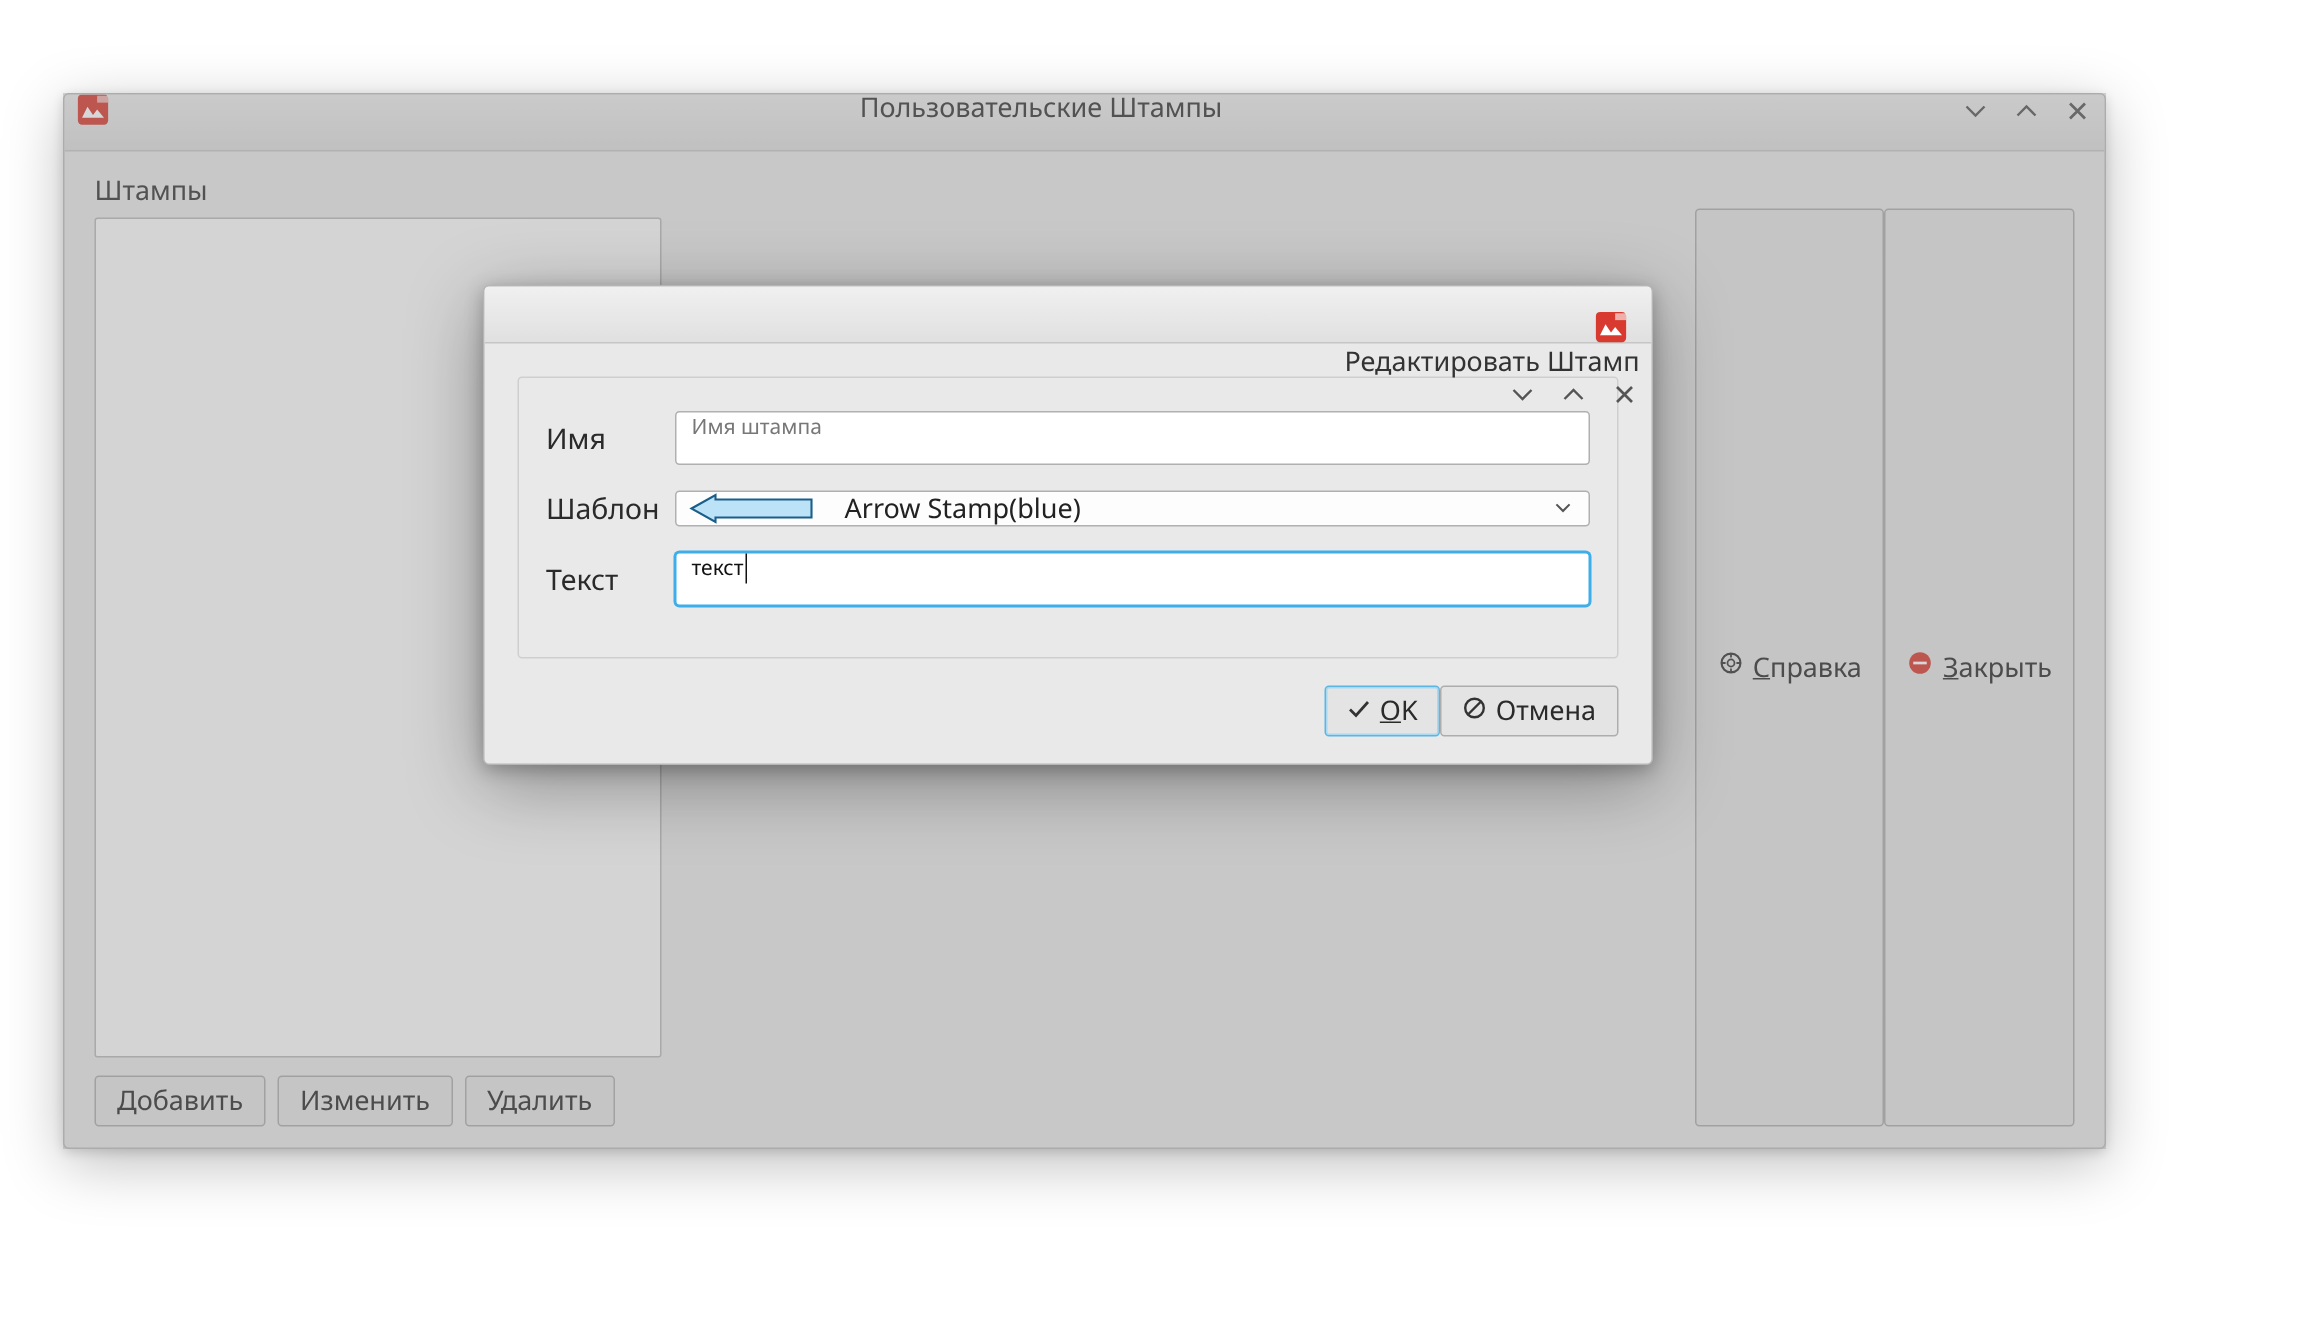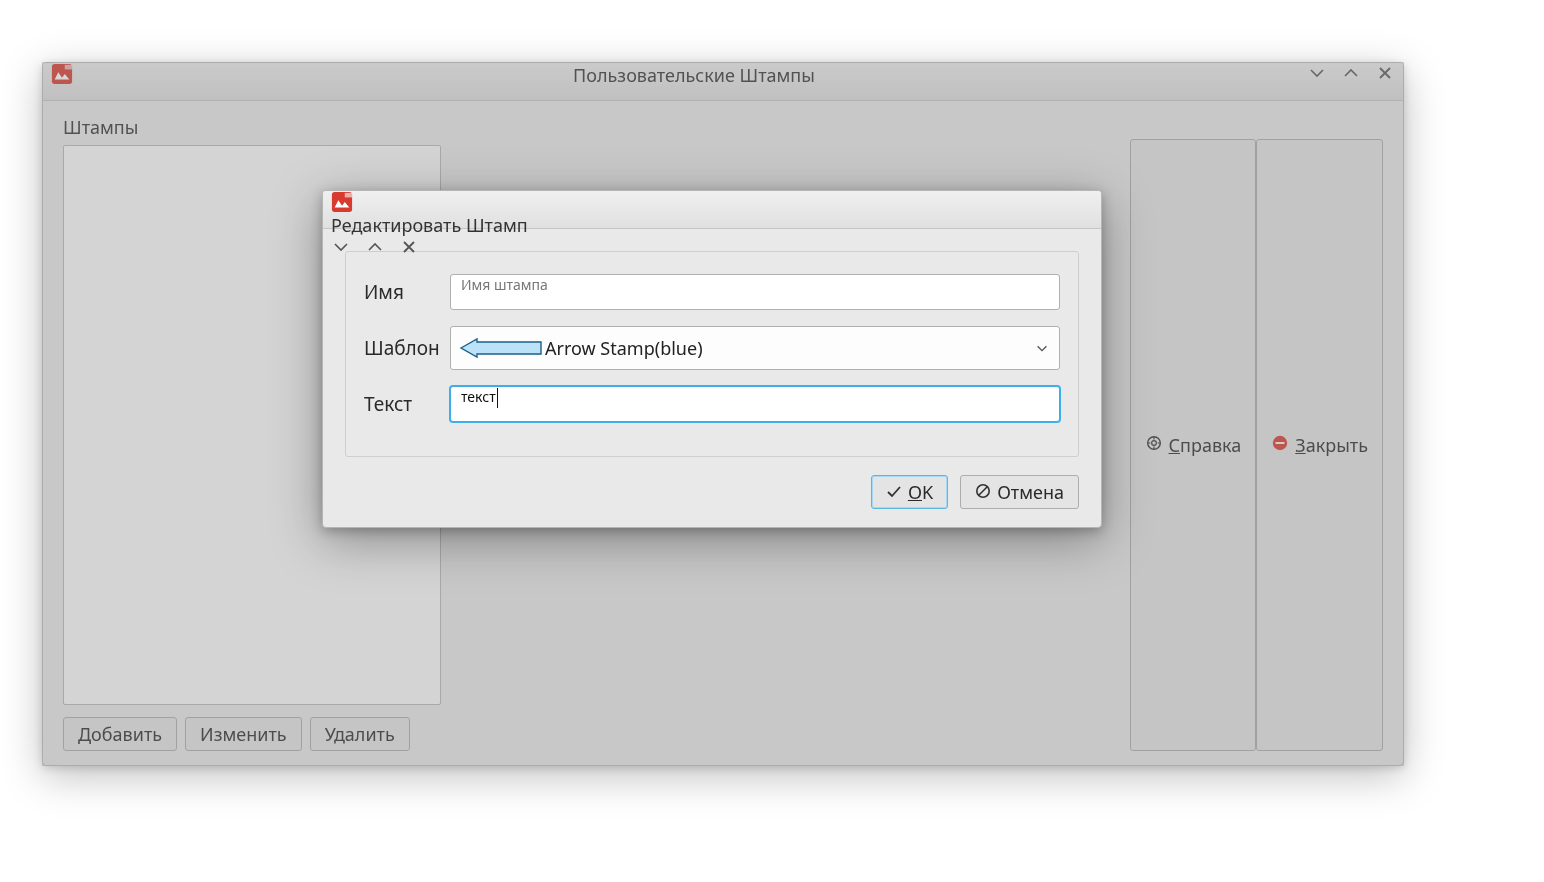--- a/index.html
+++ b/index.html
@@ -21,22 +21,22 @@
     border: 1px solid #bdbdbd;
     border-radius: 4px;
     box-shadow: 0 10px 40px rgba(0,0,0,0.25), 0 2px 8px rgba(0,0,0,0.15);
     overflow: hidden;
   }
   .titlebar {
     height: 38px;
     background: linear-gradient(#ececec,#dcdcdc);
     border-bottom: 1px solid #c6c6c6;
     display: flex;
-    align-items: flex-start;
-    padding: 0 8px;
+    align-items: flex-end;
+    padding: 16px 8px;
   }
   .titlebar .app-icon {
     width: 22px; height: 22px;
     margin-right: 8px;
     display:flex; align-items:center; justify-content:center;
   }
   .titlebar .title {
     flex: 1;
     text-align: center;
     font-size: 18px;
@@ -167,43 +167,43 @@
     width:1px; height:20px;
     background:#111;
     vertical-align: middle;
     margin-left:1px;
     animation: blink 1s step-start infinite;
   }
   @keyframes blink { 50% { opacity:0; } }
 
   .combo {
     flex: 1;
-    height: 44px;
+    height: 24px;
     background: #fdfdfd;
     border: 1px solid #b0b0b0;
     border-radius: 3px;
     display:flex;
     align-items:center;
     padding: 0 8px 0 8px;
-    gap: 2px;
+    gap: 20px;
     position: relative;
   }
   .combo .arrow-swatch {
     width: 84px; height: 22px;
   }
   .combo .combo-label { font-size: 18px; color: #222; }
   .combo .chev {
     position: absolute; right: 10px; top: 50%; transform: translateY(-50%);
     color: #555;
   }
 
   .dialog-footer {
     display:flex;
     justify-content: flex-end;
-    gap: 12px;
+    gap: 0;
     padding: 0 22px 18px 22px;
   }
   .btn-primary {
     border: 1px solid #5cb6e4;
     box-shadow: 0 0 0 1px #a7d9f2 inset;
   }
 
   .help-icon svg, .close-red svg { width:18px; height:18px; }
 
 </style>

